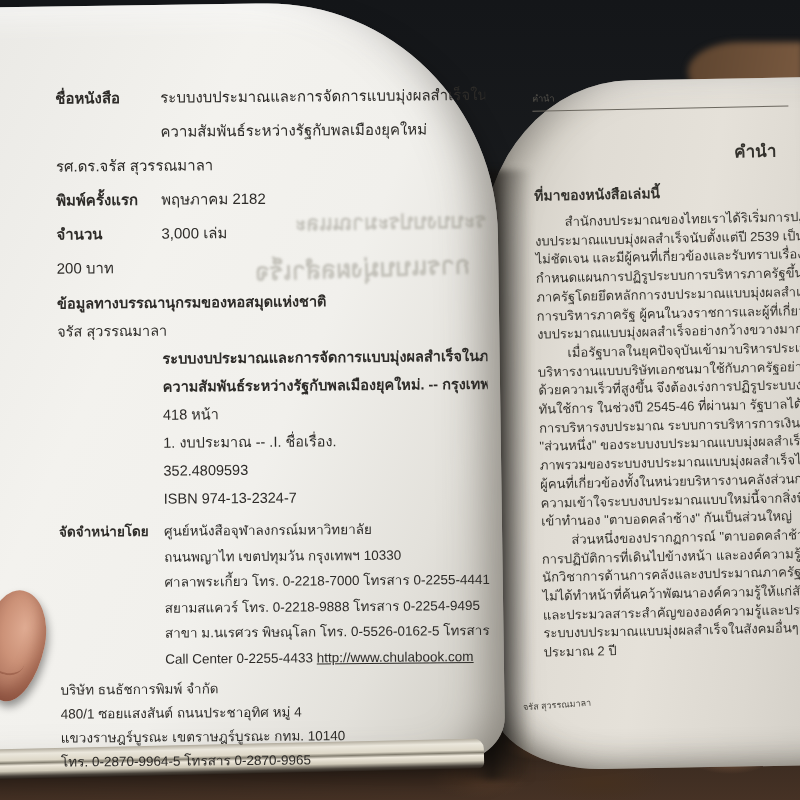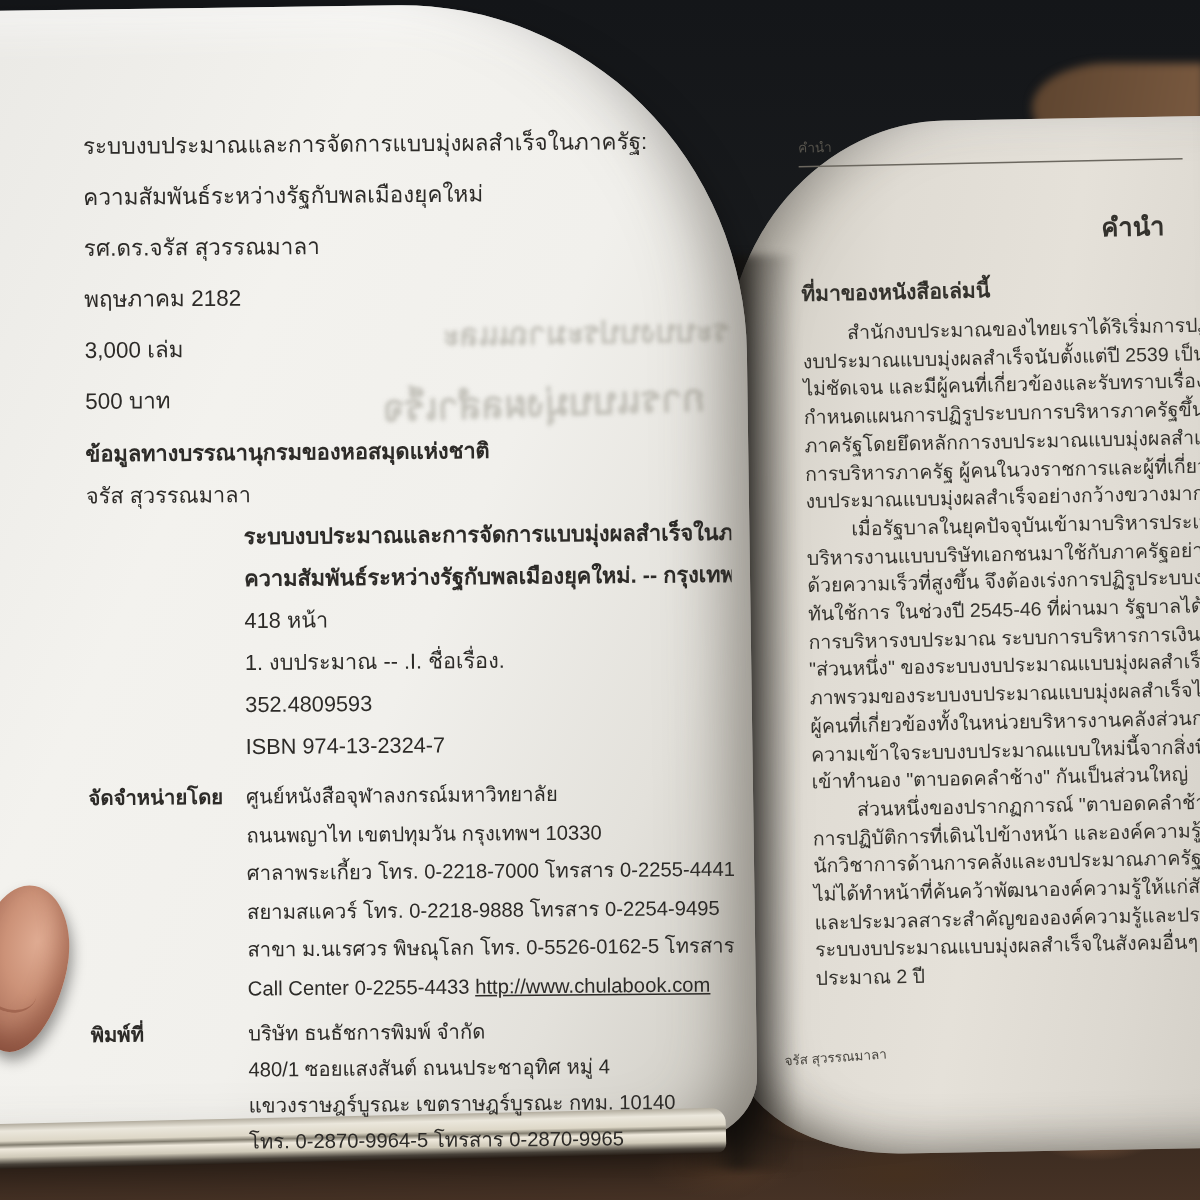--- a/index.html
+++ b/index.html
@@ -136,43 +136,46 @@
 
   <div class="gutter"></div>
 
   <div class="left-page"></div>
   <div class="ghost g1">ระบบงบประมาณและ</div>
   <div class="ghost g2">การแบบมุ่งผลสำเร็จ</div>
 
   <div class="lp-text">
     <div class="info-table">
         <div class="row">
+          <div class="lbl">ชื่อหนังสือ</div>
           <div class="val">
             <div class="vline">ระบบงบประมาณและการจัดการแบบมุ่งผลสำเร็จในภาครัฐ:</div>
             <div class="vline">ความสัมพันธ์ระหว่างรัฐกับพลเมืองยุคใหม่</div>
           </div>
         </div>
         <div class="row">
           <div class="val">
             <div class="vline">รศ.ดร.จรัส  สุวรรณมาลา</div>
           </div>
         </div>
         <div class="row">
+          <div class="lbl">พิมพ์ครั้งแรก</div>
           <div class="val">
             <div class="vline">พฤษภาคม 2182</div>
           </div>
         </div>
         <div class="row">
+          <div class="lbl">จำนวน</div>
           <div class="val">
             <div class="vline">3,000 เล่ม</div>
           </div>
         </div>
         <div class="row">
           <div class="val">
-            <div class="vline">500 บาท</div>
+            <div class="vline">200 บาท</div>
           </div>
         </div>
       </div>
     <div class="catalog">
       <div class="cat-header">ข้อมูลทางบรรณานุกรมของหอสมุดแห่งชาติ</div>
       <div class="cat-author">จรัส สุวรรณมาลา</div>
       <div class="cat-entries">
           <div class="bold">ระบบงบประมาณและการจัดการแบบมุ่งผลสำเร็จในภาครัฐ:</div>
           <div class="bold">ความสัมพันธ์ระหว่างรัฐกับพลเมืองยุคใหม่. -- กรุงเทพฯ: ธนธัชการพิมพ์, 2546</div>
           <div>418 หน้า</div>
@@ -186,21 +189,20 @@
       <div class="val">
           <div>ศูนย์หนังสือจุฬาลงกรณ์มหาวิทยาลัย</div>
           <div>ถนนพญาไท เขตปทุมวัน กรุงเทพฯ 10330</div>
           <div>ศาลาพระเกี้ยว โทร. 0-2218-7000 โทรสาร 0-2255-4441</div>
           <div>สยามสแควร์  โทร. 0-2218-9888 โทรสาร 0-2254-9495</div>
           <div>สาขา ม.นเรศวร พิษณุโลก โทร. 0-5526-0162-5 โทรสาร 0-5526-0165</div>
           <div><span>Call Center 0-2255-4433 </span><span class="url">http://www.chulabook.com</span></div>
         </div>
     </div>
     <div class="print row">
-      <div class="lbl">พิมพ์ที่</div>
       <div class="val">
           <div>บริษัท ธนธัชการพิมพ์ จำกัด</div>
           <div>480/1 ซอยแสงสันต์ ถนนประชาอุทิศ หมู่ 4</div>
           <div>แขวงราษฎร์บูรณะ เขตราษฎร์บูรณะ กทม. 10140</div>
           <div>โทร. 0-2870-9964-5 โทรสาร 0-2870-9965</div>
         </div>
     </div>
   </div>
 
   <div class="fore-edge"></div>

